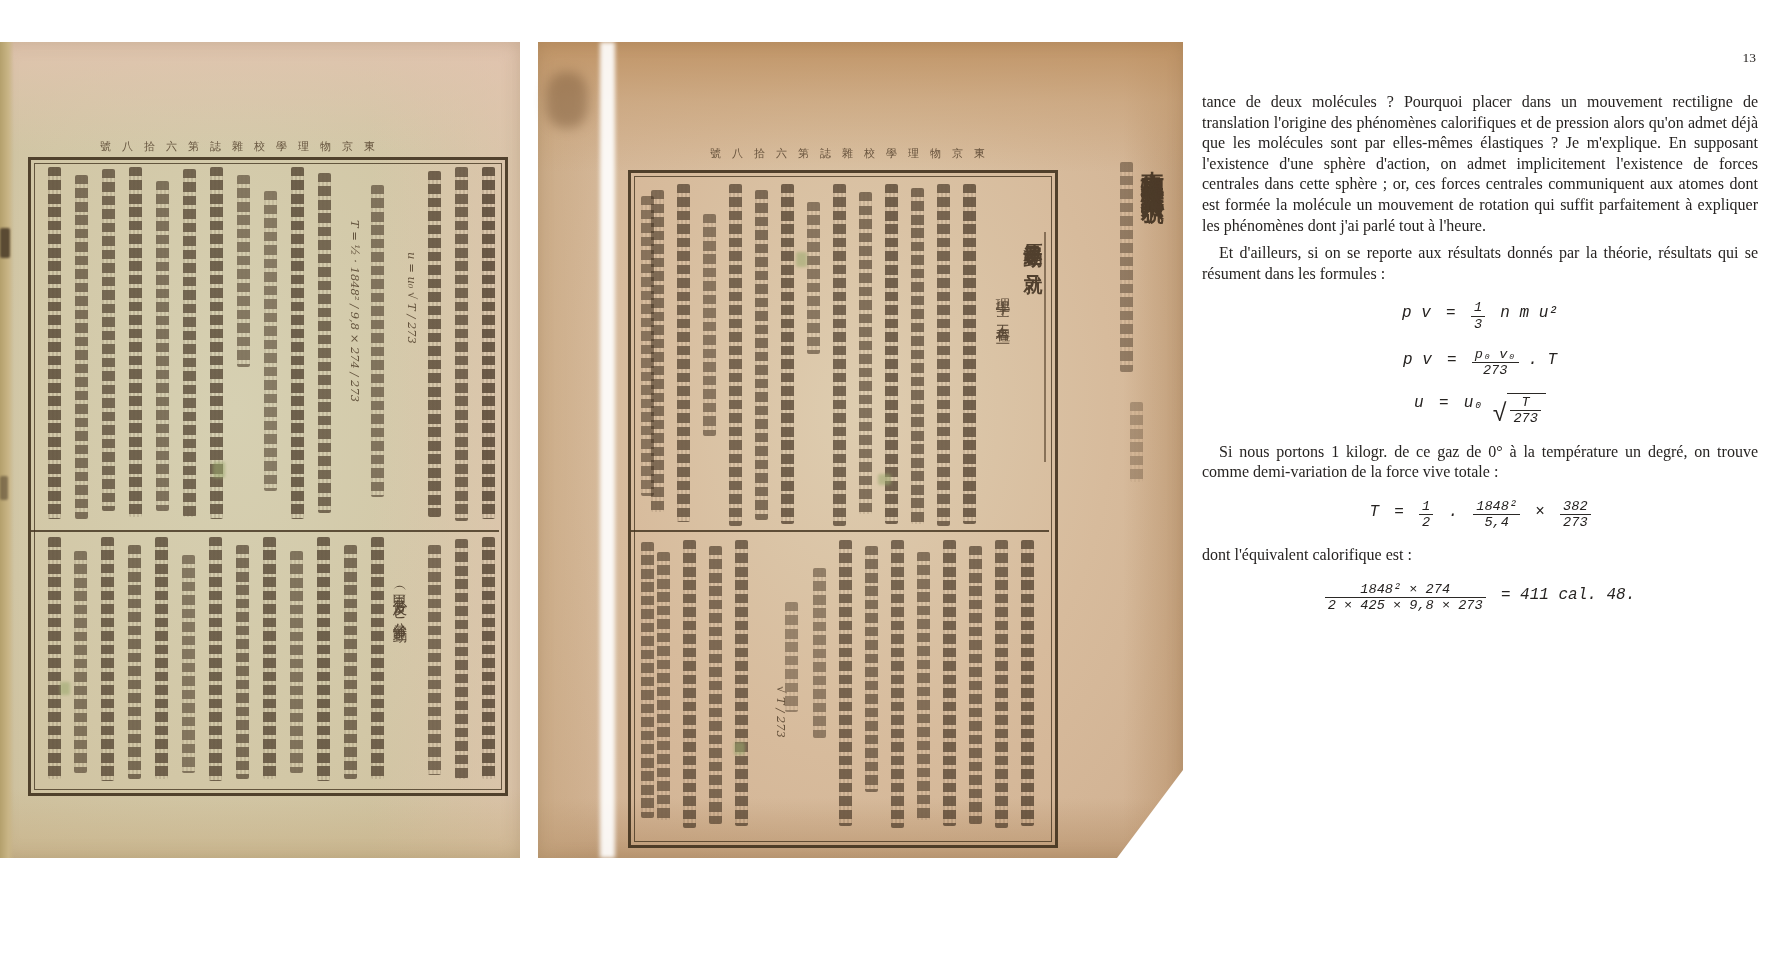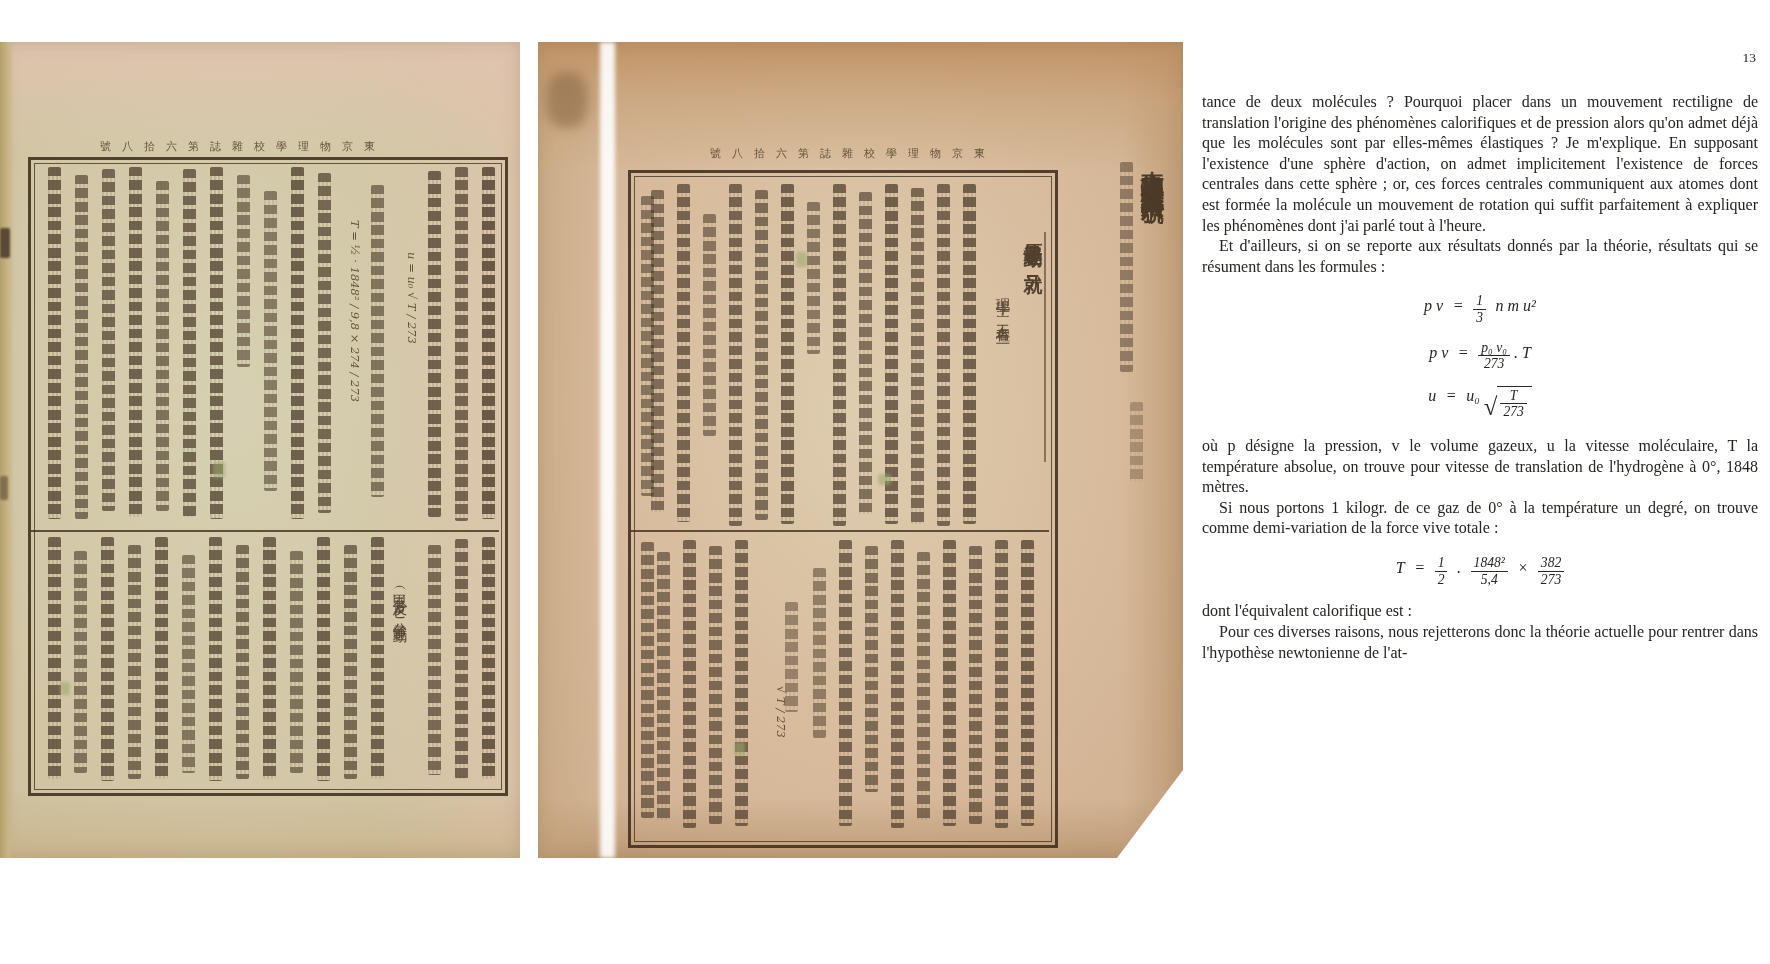--- a/index.html
+++ b/index.html
@@ -60,24 +60,24 @@
   .corner-curl{position:absolute;right:0;bottom:0;width:0;height:0;
                border-top:88px solid transparent;border-right:66px solid #ffffff;}
 
   
   .page-french{position:absolute;left:1202px;top:48px;width:556px;color:#262321;
                font-size:16px;line-height:20.6px;text-align:justify;}
   .fr-header{position:relative;height:26px;font-style:normal;}
   .fr-title{display:block;text-align:center;font-size:12px;letter-spacing:3.5px;color:#33302c;}
   .fr-pagenum{position:absolute;right:2px;top:0;font-size:13.5px;}
   .page-french p{margin:0;}
-  .page-french .indent{text-indent:17px;}
+  .page-french .indent{text-indent:17px;margin-top:7px;}
   .fr-body{margin-top:18px;}
 
-  .formula{text-align:center;font-family:Liberation Serif, serif;font-style:italic;
+  .formula{text-align:center;font-family:Liberation Mono, monospace;font-style:italic;
            font-size:16px;margin:12px 0 14px;line-height:1.1;}
   .frac{display:inline-block;vertical-align:-0.75em;text-align:center;font-size:.85em;line-height:1.15;}
   .frac .fn{display:block;padding:0 3px;}
   .frac .fd{display:block;border-top:1px solid #2b2926;padding:0 3px;}
   .sqrt .rad{font-style:normal;font-size:1.55em;vertical-align:-0.55em;}
   .sqrt .radicand{display:inline-block;border-top:1.4px solid #2b2926;padding:1px 5px 0 3px;vertical-align:-0.35em;}
   .fsp{display:inline-block;width:.35em;}
 </style>
 </head>
 <body>
@@ -233,21 +233,20 @@
         <span>. T</span>
       </div>
 
       <div class="formula">
         <span>u</span><span class="fsp"></span>
         <span>=</span><span class="fsp"></span>
         <span>u₀</span>
         <span class="sqrt"><span class="rad">√</span><span class="radicand"><span class="frac"><span class="fn">T</span><span class="fd">273</span></span></span></span>
       </div>
 
-      <p style="margin-top:16px;">où p désigne la pression, v le volume gazeux, u la vitesse moléculaire, T la température absolue, on trouve pour vitesse de translation de l'hydrogène à 0°, 1848 mètres.</p>
       <p class="indent">Si nous portons 1 kilogr. de ce gaz de 0° à la température un degré, on trouve comme demi-variation de la force vive totale :</p>
 
       <div class="formula" style="margin-top:16px;">
         <span>T</span><span class="fsp"></span>
         <span>=</span><span class="fsp"></span>
         <span class="frac">
           <span class="fn">1</span>
           <span class="fd">2</span>
         </span><span class="fsp"></span>
         <span>.</span><span class="fsp"></span>
@@ -257,18 +256,24 @@
         </span><span class="fsp"></span>
         <span>×</span><span class="fsp"></span>
         <span class="frac">
           <span class="fn">382</span>
           <span class="fd">273</span>
         </span>
       </div>
 
       <p style="margin-top:14px;">dont l'équivalent calorifique est :</p>
 
-
-      <p class="indent">Pour ces diverses raisons, nous rejetterons donc la théorie actuelle pour rentrer dans l'hypothèse newtonienne de l'at-</p>
+      <div class="formula" style="margin-top:16px;">
+        <span class="frac">
+          <span class="fn">1848² × 274</span>
+          <span class="fd">2 × 425 × 9,8 × 273</span>
+        </span><span class="fsp"></span>
+        <span>= 411 cal. 48.</span>
+      </div>
+
     </div>
   </section>
 
 </div>
 
 </body></html>

